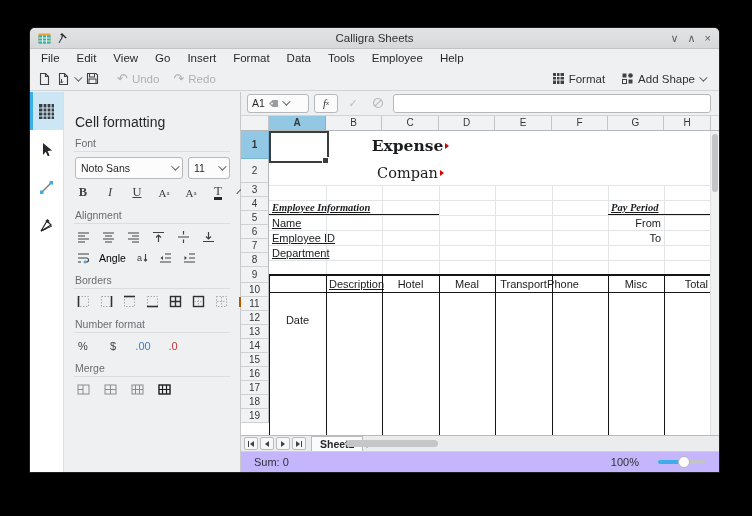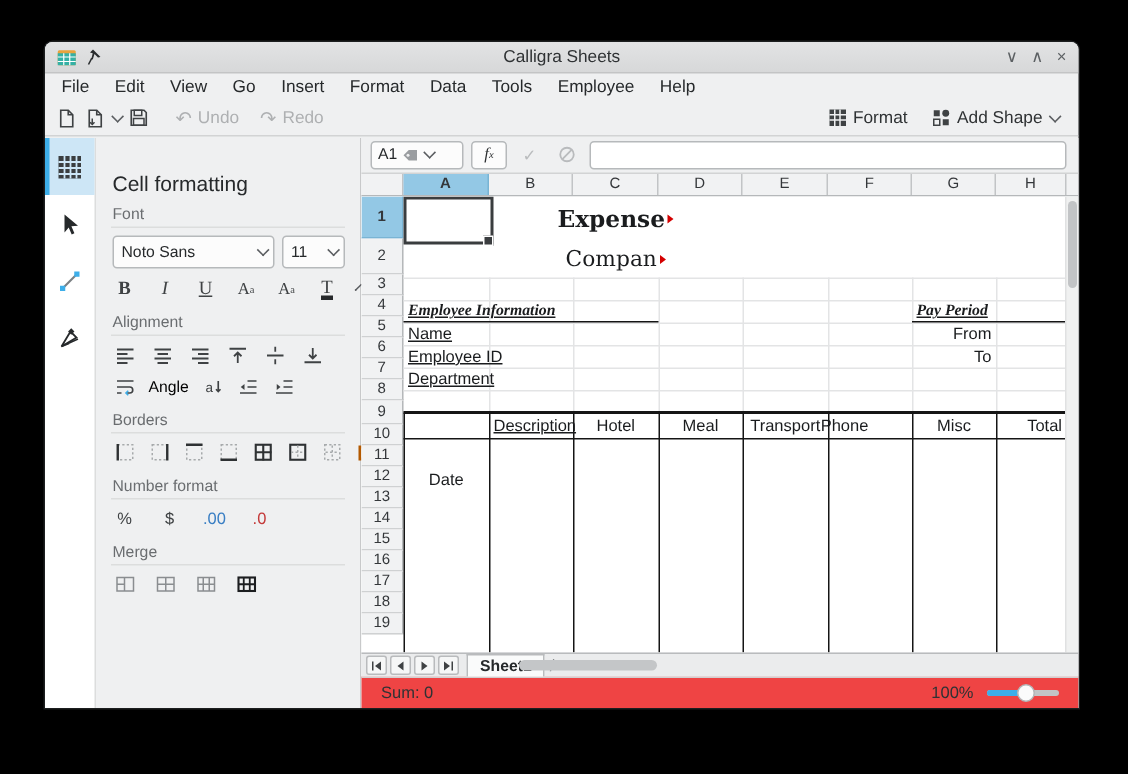--- a/index.html
+++ b/index.html
@@ -73,22 +73,22 @@
   .ovf{width:0;height:0;border-left:4px solid #d40000;border-top:3px solid transparent;border-bottom:3px solid transparent;margin-left:2px;}
   #sel{position:absolute;left:0;top:0;width:56px;height:28px;border:2px solid #3a3d3f;background:#fff;}
   #selhandle{position:absolute;left:53px;top:26px;width:5px;height:5px;background:#3a3d3f;border:1px solid #fff;}
   .vscroll{position:absolute;right:0;top:24px;bottom:35px;width:8px;background:#f0f1f1;border-left:1px solid #e0e1e2;}
   .vthumb{position:absolute;left:1px;right:1px;top:3px;height:58px;background:#c2c4c6;border-radius:3px;}
   .tabbar{height:15px;background:#ebeced;border-top:1px solid #b9bbbd;display:flex;align-items:center;padding:0 3px;gap:2px;position:relative;}
   .navb{width:12px;height:11px;background:#f6f7f7;border:1px solid #b9bbbd;border-radius:2px;display:flex;align-items:center;justify-content:center;}
   .sheettab{height:14px;background:#fafbfb;border:1px solid #b9bbbd;border-bottom:none;display:flex;align-items:center;padding:0 8px;font-size:10.5px;font-weight:bold;color:#26292b;margin-left:3px;}
   .tabslash{color:#8a8d8f;font-size:11px;margin-left:1px;}
   .hscroll{position:absolute;left:105px;top:4px;width:92px;height:7px;background:#c4c6c8;border-radius:3.5px;}
-  .statusbar{height:20px;background:#ef4444;border-top:1px solid #cfd0d1;display:flex;align-items:center;padding:0 13px;font-size:11px;color:#2f3234;}
-  .zoomctl{display:flex;align-items:center;gap:9px;}
+  .statusbar{height:20px;background:#c4b5fd;border-top:1px solid #cfd0d1;display:flex;align-items:center;padding:0 13px;font-size:11px;color:#2f3234;}
+  .zoomctl{display:flex;align-items:center;gap:19px;}
   .ztrack{position:relative;width:48px;height:4px;border-radius:2px;background:#c2c4c6;}
   .zfill{position:absolute;left:0;top:0;bottom:0;width:26px;background:#3daee9;border-radius:2px;}
   .zhandle{position:absolute;left:20px;top:-4px;width:12px;height:12px;border-radius:50%;background:#fbfbfb;border:1px solid #b4b6b8;box-sizing:border-box;}
 </style>
 </head>
 <body>
 
 <div class="window">
 
   <div class="titlebar">

